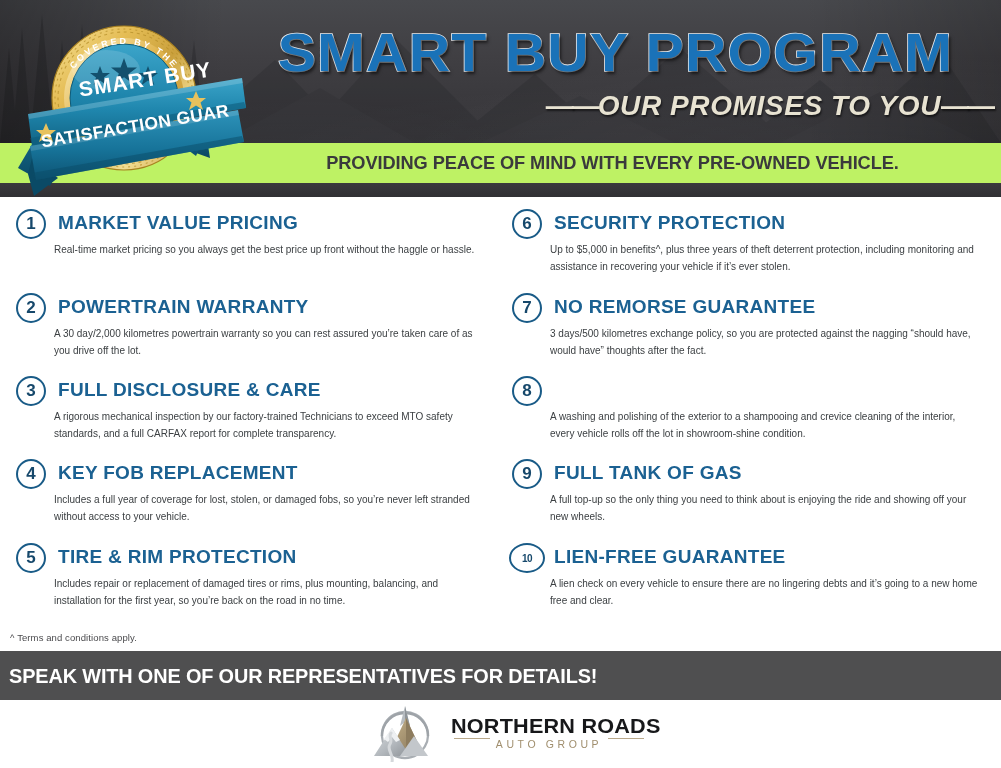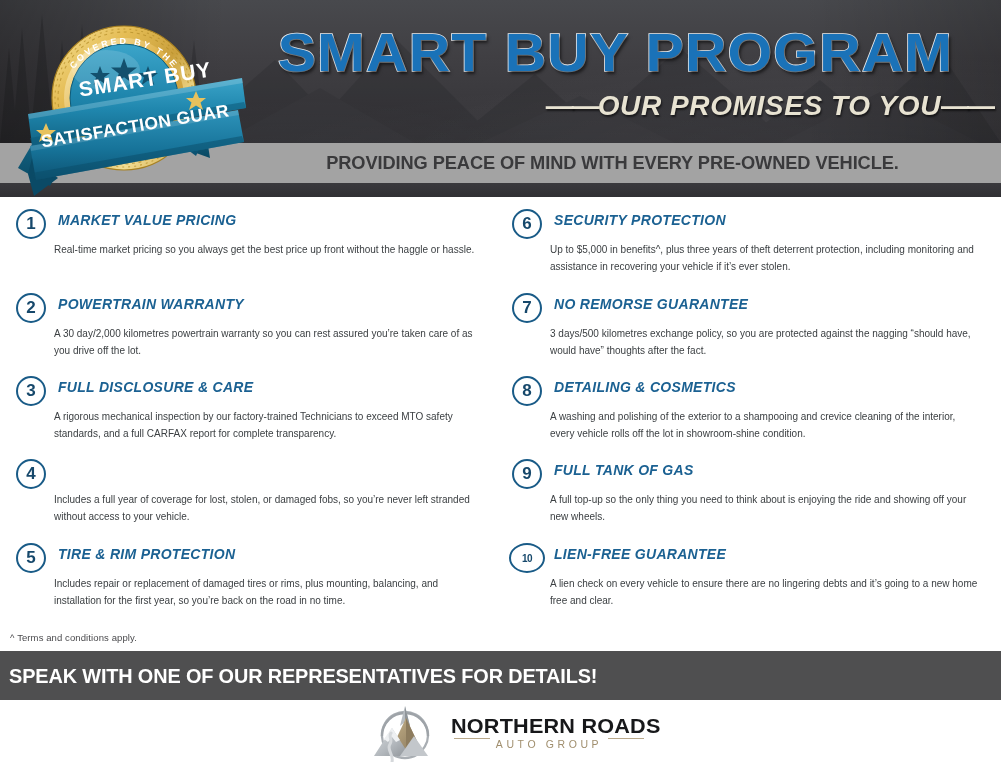--- a/index.html
+++ b/index.html
@@ -52,21 +52,21 @@
     text-align:right;
     font-style:italic;font-weight:700;font-size:28px;letter-spacing:.6px;
     color:#e8e3d2;
     text-shadow:1px 2px 2px rgba(0,0,0,.55);
     white-space:nowrap;
   }
   .subtitle .dash{letter-spacing:-2px;font-style:normal;display:inline-block;}
 
   
   .whitebar{
-    position:absolute;left:0;top:143px;width:1001px;height:40px;background:#a3a3a3;
+    position:absolute;left:0;top:143px;width:1001px;height:40px;background:#bef264;
   }
   .whitebar .txt{
     position:absolute;left:240px;top:0;width:745px;height:40px;
     display:flex;align-items:center;justify-content:center;
     font-weight:700;font-size:19px;letter-spacing:-.1px;color:#3a3a3c;
     transform:scaleX(.96);white-space:nowrap;
   }
   .darkstripe{
     position:absolute;left:0;top:183px;width:1001px;height:14px;
     background:linear-gradient(180deg,#3a393d 0%,#303034 100%);
@@ -87,22 +87,22 @@
     position:absolute;left:4px;top:0;
     width:30px;height:30px;border-radius:50%;
     border:2.2px solid #195b87;
     color:#16486b;font-weight:700;font-size:17px;
     display:flex;align-items:center;justify-content:center;
     box-sizing:border-box;
   }
   .num.wide{width:36px;left:1px;border-radius:50%/50%;font-size:10px;letter-spacing:-.5px;}
   .htitle{
     position:absolute;left:46px;top:3px;
-    font-weight:700;font-size:14px;letter-spacing:.3px;
-    color:#1b6192;white-space:nowrap;font-style:italic;
+    font-weight:700;font-size:19px;letter-spacing:.3px;
+    color:#1b6192;white-space:nowrap;
   }
   .body{
     margin:3px 0 0 42px;padding-right:6px;
     font-size:10px;line-height:16.6px;color:#3c4043;
   }
 
   
   .i1{position:absolute;top:12px;left:0;width:478px;}
   .i2{position:absolute;top:96px;left:0;width:478px;}
   .i3{position:absolute;top:179px;left:0;width:478px;}
@@ -297,20 +297,21 @@
         <div class="head">
           <div class="num">3</div>
           <div class="htitle">FULL DISCLOSURE &amp; CARE</div>
         </div>
         <div class="body">A rigorous mechanical inspection by our factory-trained Technicians to exceed MTO safety standards, and a full CARFAX report for complete transparency.</div>
       </div>
 
       <div class="item i4">
         <div class="head">
           <div class="num">4</div>
+          <div class="htitle">KEY FOB REPLACEMENT</div>
         </div>
         <div class="body">Includes a full year of coverage for lost, stolen, or damaged fobs, so you’re never left stranded without access to your vehicle.</div>
       </div>
 
       <div class="item i5">
         <div class="head">
           <div class="num">5</div>
           <div class="htitle">TIRE &amp; RIM PROTECTION</div>
         </div>
         <div class="body">Includes repair or replacement of damaged tires or rims, plus mounting, balancing, and installation for the first year, so you’re back on the road in no time.</div>
@@ -332,21 +333,20 @@
         <div class="head">
           <div class="num">7</div>
           <div class="htitle">NO REMORSE GUARANTEE</div>
         </div>
         <div class="body">3 days/500 kilometres exchange policy, so you are protected against the nagging “should have, would have” thoughts after the fact.</div>
       </div>
 
       <div class="item j8">
         <div class="head">
           <div class="num">8</div>
-          <div class="htitle">DETAILING &amp; COSMETICS</div>
         </div>
         <div class="body">A washing and polishing of the exterior to a shampooing and crevice cleaning of the interior, every vehicle rolls off the lot in showroom-shine condition.</div>
       </div>
 
       <div class="item j9">
         <div class="head">
           <div class="num">9</div>
           <div class="htitle">FULL TANK OF GAS</div>
         </div>
         <div class="body">A full top-up so the only thing you need to think about is enjoying the ride and showing off your new wheels.</div>

